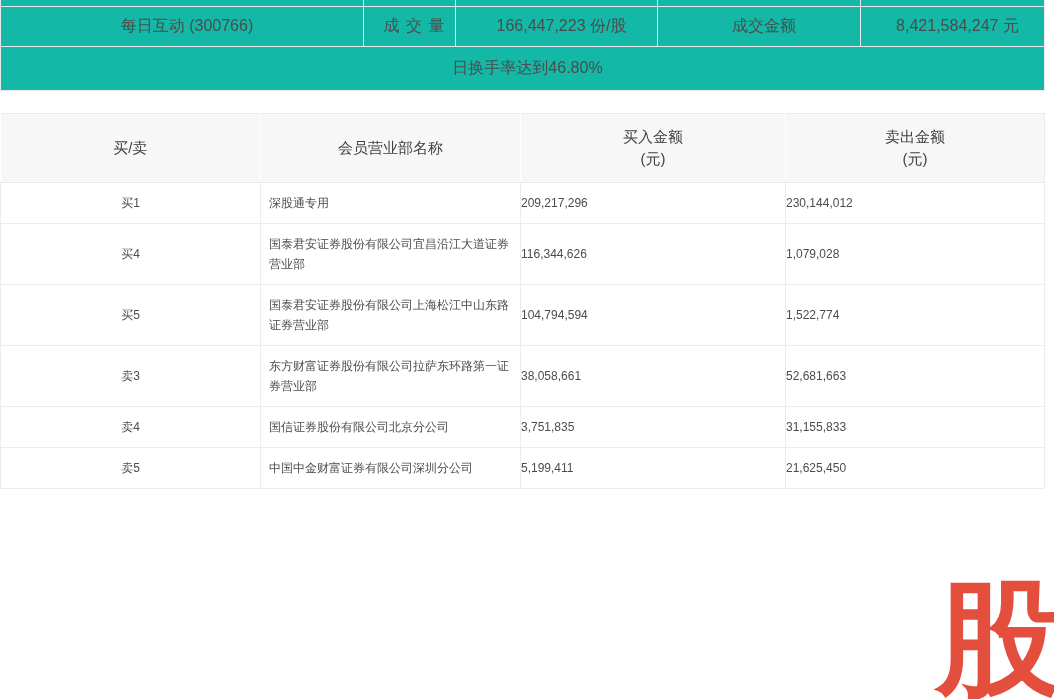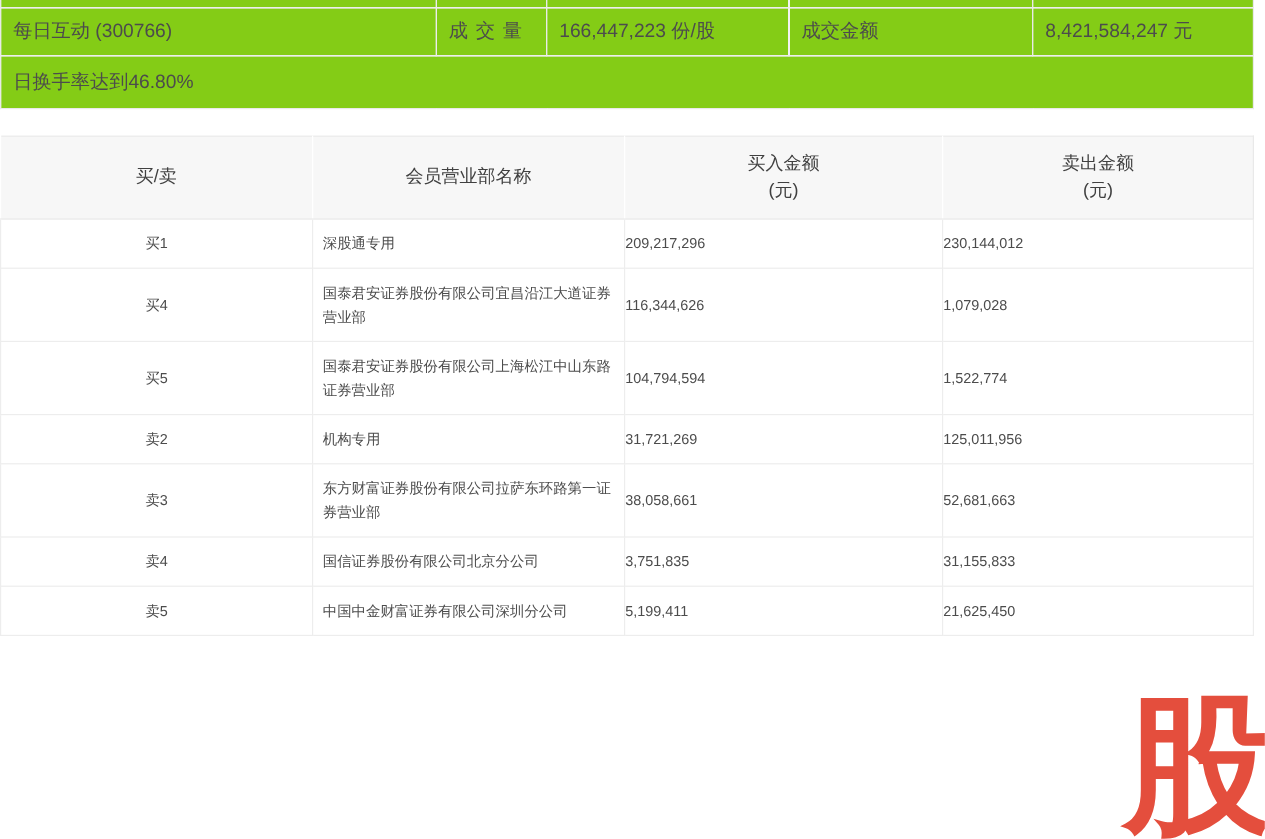--- a/index.html
+++ b/index.html
@@ -17,22 +17,22 @@
 
   
   .info-table { width: 1044px; }
   .info-table td {
     border: 1px solid #e9e9e9;
     border-left: none;
     font-size: 16px;
     color: #4c4c4c;
     padding: 0 0 0 10px;
     vertical-align: middle;
-    background: #84cc16;
-    overflow: hidden; white-space: nowrap;
+    background: #14b8a6;
+    overflow: hidden; white-space: nowrap; text-align: center;
   }
   .info-table td:first-child { border-left: 1px solid #e9e9e9; }
   .info-table tr.stub td { height: 6px; border-top: none; padding: 0; }
   .info-table tr.r1 td { height: 39px; }
   .info-table tr.r2 td { height: 43px; }
   .lbl-spaced { letter-spacing: 1px; }
 
   
   .lhb-table { width: 1044px; margin-top: 22px; border-radius: 15px; }
   .lhb-table th {
@@ -149,26 +149,20 @@
   </tr>
 
   <tr>
     <td class="c-side">买5</td>
     <td class="c-name">国泰君安证券股份有限公司上海松江中山东路证券营业部</td>
     <td class="c-num">104,794,594</td>
     <td class="c-num">1,522,774</td>
   </tr>
 
 
-  <tr>
-    <td class="c-side">卖2</td>
-    <td class="c-name">机构专用</td>
-    <td class="c-num">31,721,269</td>
-    <td class="c-num">125,011,956</td>
-  </tr>
 
   <tr>
     <td class="c-side">卖3</td>
     <td class="c-name">东方财富证券股份有限公司拉萨东环路第一证券营业部</td>
     <td class="c-num">38,058,661</td>
     <td class="c-num">52,681,663</td>
   </tr>
 
   <tr>
     <td class="c-side">卖4</td>

